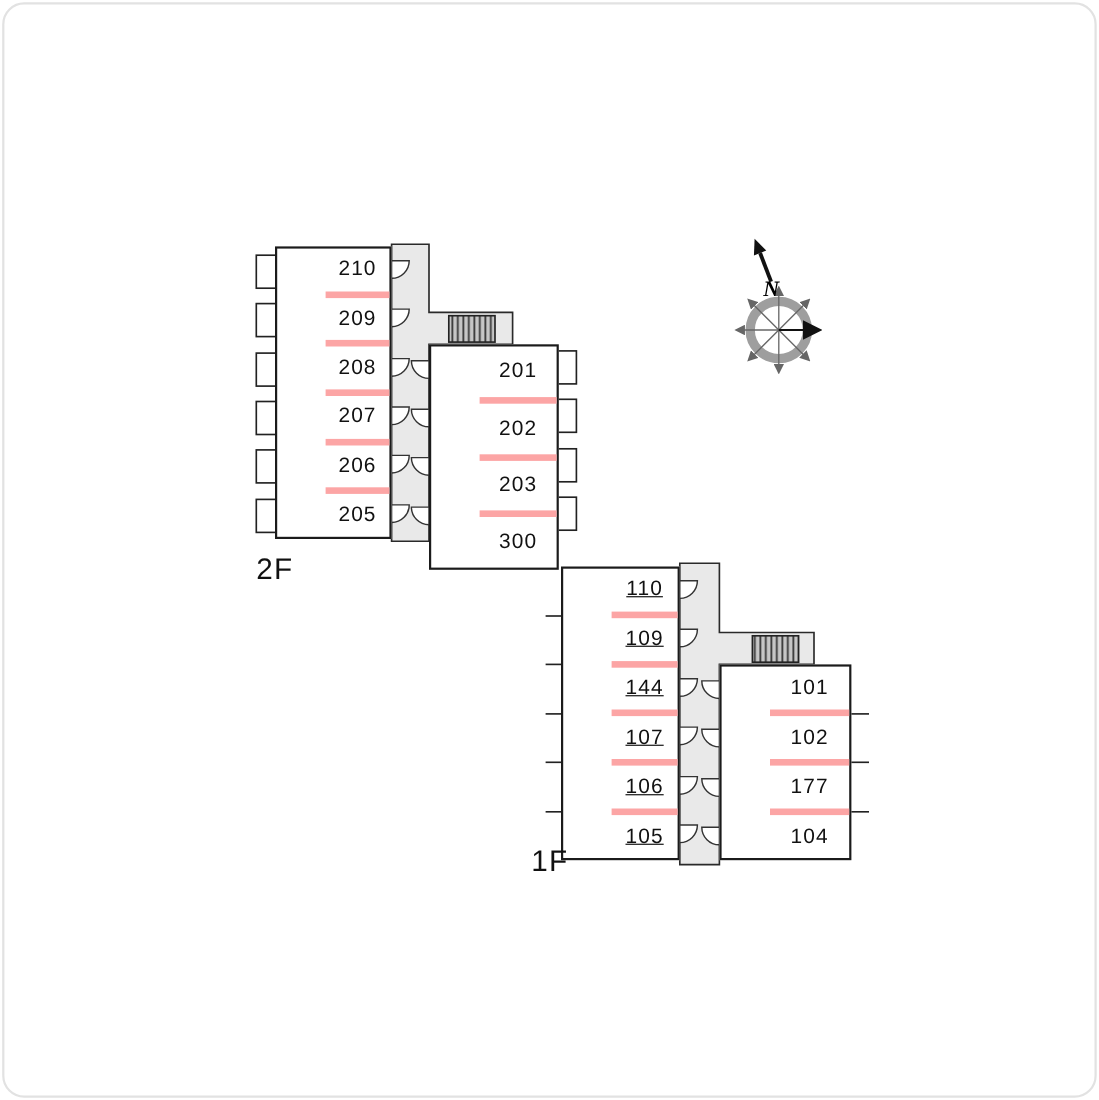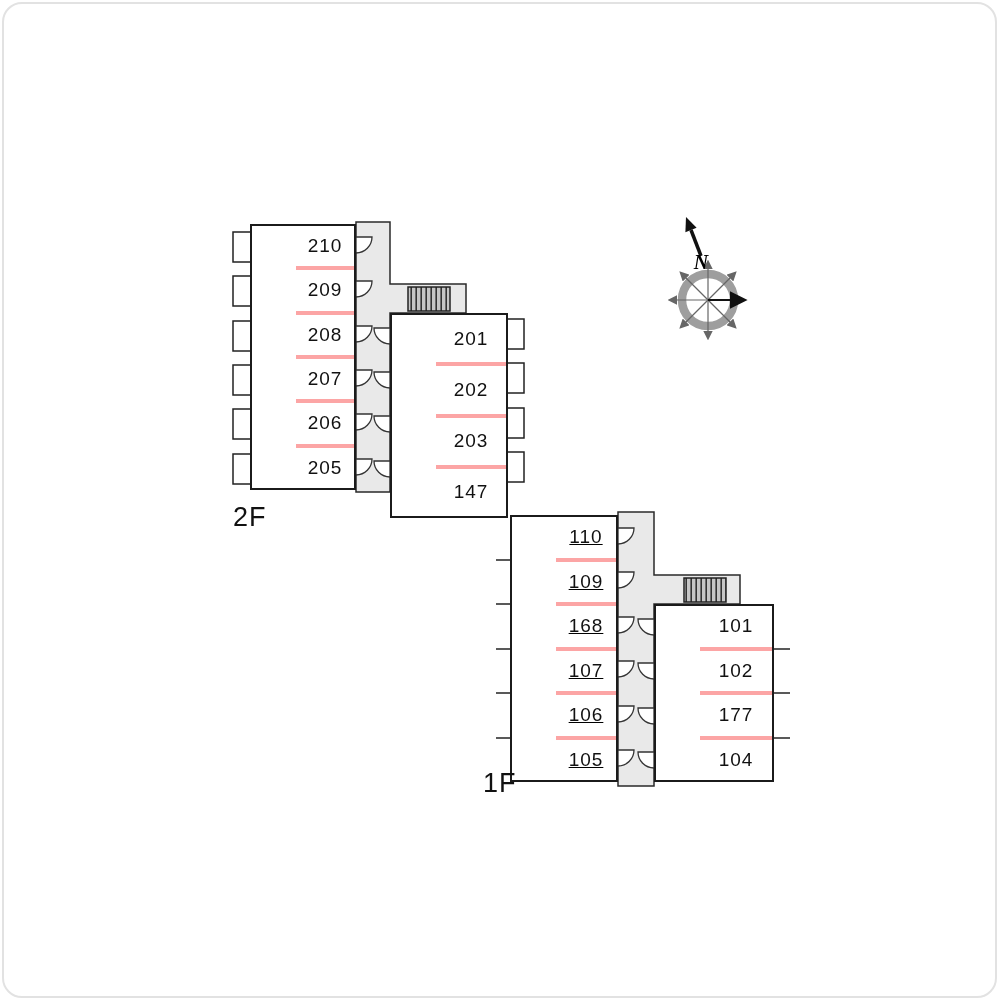--- a/index.html
+++ b/index.html
@@ -7,21 +7,21 @@
     position:relative;width:999px;height:1000px;background:#ffffff;
     font-family:"Liberation Sans",sans-serif;overflow:hidden;
   }
   .plan-svg{position:absolute;left:0;top:0;}
   .col{
     position:absolute;display:flex;flex-direction:column;background:#ffffff;
     border:2px solid #1b1b1b;box-sizing:border-box;padding-left:44px;
   }
   .room{
     flex:1;display:flex;align-items:center;justify-content:center;
-    font-size:19px;letter-spacing:1px;color:#111;border-top:4px solid #fca5a5;
+    font-size:19px;letter-spacing:1px;color:#111;border-top:6px solid #fca5a5;
   }
   .room:first-child{border-top:0;}
   .floor-label{
     position:absolute;font-size:27px;color:#111;letter-spacing:1px;margin-left:20px;
   }
   .frame{
     position:absolute;inset:2px;border:2px solid #e2e2e2;border-radius:20px;
     pointer-events:none;
   }
 </style>
@@ -133,28 +133,28 @@
     <div class="room">209</div>
     <div class="room">208</div>
     <div class="room">207</div>
     <div class="room">206</div>
     <div class="room">205</div>
   </div>
   <div class="col" style="left:390px;top:313px;width:118px;height:205px;">
     <div class="room">201</div>
     <div class="room">202</div>
     <div class="room">203</div>
-    <div class="room">147</div>
+    <div class="room">300</div>
   </div>
   <div class="floor-label" style="left:213px;top:502px;">2F</div>
 
   <div class="col" style="left:510px;top:515px;width:108px;height:267px;text-decoration:underline;">
     <div class="room">110</div>
     <div class="room">109</div>
-    <div class="room">168</div>
+    <div class="room">144</div>
     <div class="room">107</div>
     <div class="room">106</div>
     <div class="room">105</div>
   </div>
   <div class="col" style="left:654px;top:604px;width:120px;height:178px;">
     <div class="room">101</div>
     <div class="room">102</div>
     <div class="room">177</div>
     <div class="room">104</div>
   </div>

